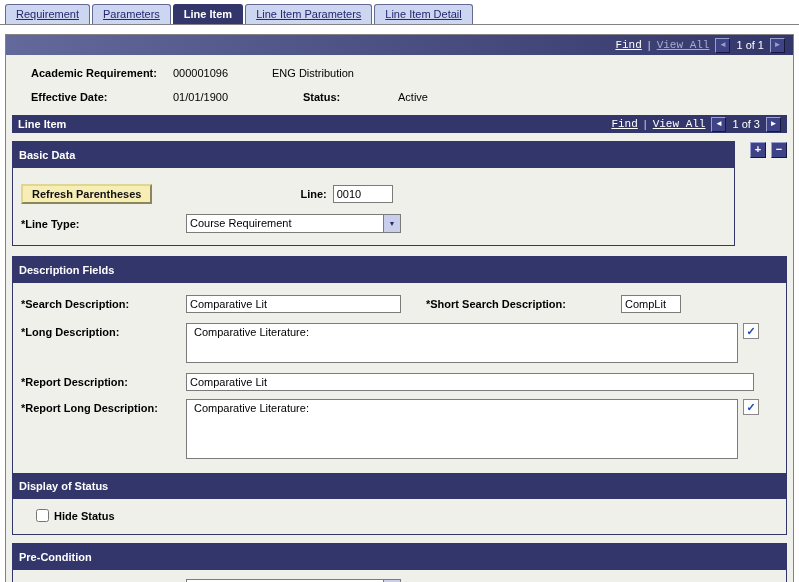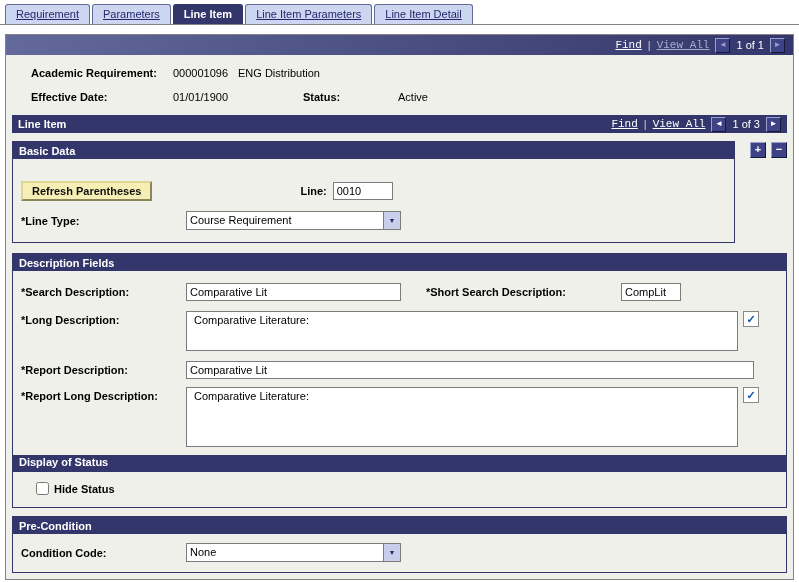--- a/index.html
+++ b/index.html
@@ -37,35 +37,35 @@
     width:15px; height:15px; background:#3D4386;
     border:1px solid; border-color:#9AA0CC #15183B #15183B #9AA0CC;
     color:#fff; font-size:8px; line-height:12px; text-align:center; cursor:pointer;
     user-select:none;
   }
   .nav-btn.disabled { color:#9A9FC6; }
 
   
   .hrow { display:flex; padding-left:25px; margin-top:12px; }
   .hlabel { font-weight:bold; width:142px; }
-  .hv-id { width:65px; }
+  .hv-id { width:99px; }
   .hv-date { width:130px; }
   .hl-status { font-weight:bold; width:95px; }
 
   
   .section-bar {
     margin:12px 6px 0; height:18px; background:#33366A; color:#fff;
     display:flex; align-items:center; padding:0 6px;
   }
   .section-title { font-weight:bold; }
   .bar-right { margin-left:auto; display:flex; align-items:center; gap:6px; }
   .groupbox { border:1px solid #33366A; background:#F0F0EA; }
   .gb-header {
     height:17px; background:#33366A; color:#fff; font-weight:bold;
-    display:flex; align-items:center; padding:4px 6px;
+    display:flex; align-items:center; padding:13px 6px;
   }
   .bd-wrap { position:relative; margin:8px 6px 0; }
   .bd-box { width:723px; }
   .rowbtns { position:absolute; right:0; top:1px; display:flex; gap:5px; }
   .rowbtn {
     width:16px; height:16px; background:#3D4386;
     border:1px solid; border-color:#9AA0CC #15183B #15183B #9AA0CC;
     color:#fff; font-weight:bold; font-size:11px; line-height:13px;
     text-align:center; cursor:pointer; user-select:none;
   }
@@ -159,21 +159,21 @@
 
   <div class="bd-wrap">
     <div class="rowbtns">
       <span class="rowbtn"><span>+</span></span>
       <span class="rowbtn"><span>−</span></span>
     </div>
     <div class="groupbox bd-box">
       <div class="gb-header">
         <span>Basic Data</span>
       </div>
-      <div class="frow" style="margin-top:22px;">
+      <div class="frow" style="margin-top:16px;">
         <button class="btn-yellow">Refresh Parentheses</button>
         <span class="flabel" style="width:auto; margin-left:148px;">Line:</span>
         <input class="txt" style="width: 60px; margin-left: 6px;" value="0010">
       </div>
       <div class="frow" style="margin:10px 0 12px 8px;">
         <span class="flabel">*Line Type:</span>
         <span class="sel">
           <span class="sel-text">Course Requirement</span>
           <span class="sel-btn">▼</span>
         </span>
@@ -203,21 +203,21 @@
       <span class="flabel">*Report Description:</span>
       <input class="txt" style="width: 568px;" value="Comparative Lit">
     </div>
 
     <div class="frow" style="margin-top:8px; align-items:flex-start;">
       <span class="flabel" style="padding-top:3px;">*Report Long Description:</span>
       <textarea class="ta" style="width: 552px; height: 60px;">Comparative Literature:</textarea>
       <span class="spell">✓</span>
     </div>
 
-    <div class="gb-header" style="margin-top:8px;align-items:flex-end;">
+    <div class="gb-header" style="margin-top:14px;">
       <span>Display of Status</span>
     </div>
     <div class="cbrow">
       <input type="checkbox" class="cb" style="">
       <span class="cb-label">Hide Status</span>
     </div>
   </div>
 
   <div class="groupbox pc-box" style="margin-top:8px;">
     <div class="gb-header">

